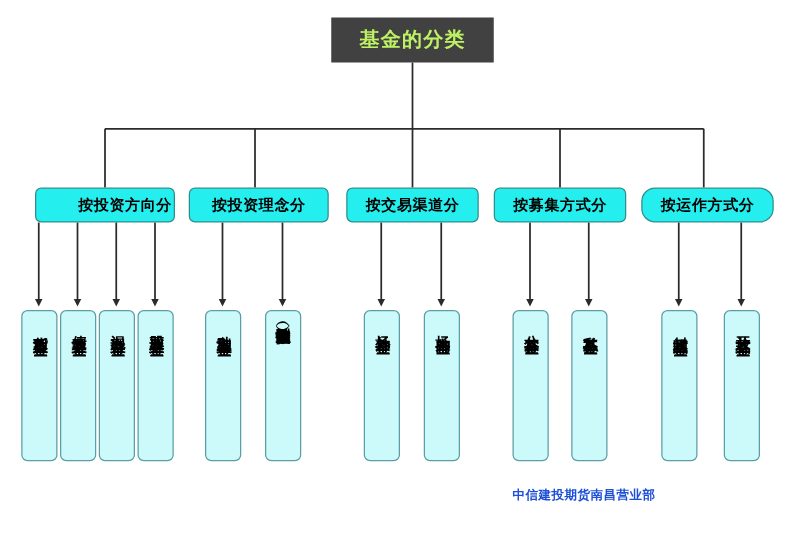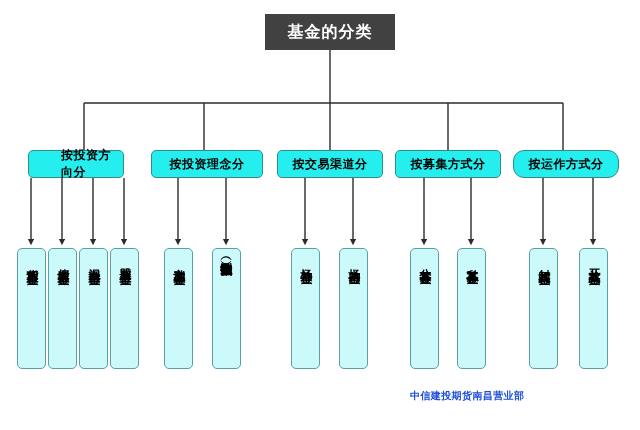--- a/index.html
+++ b/index.html
@@ -27,21 +27,21 @@
   }
 
   
   .root-node {
     position: absolute;
     left: 265px;
     top: 14px;
     width: 130px;
     height: 36px;
     background: #414141;
-    color: #ffffff;
+    color: #bef264;
     display: flex;
     align-items: center;
     justify-content: center;
     font-size: 16px;
     font-weight: bold;
     letter-spacing: 1px;
     z-index: 3;
   }
 
   
@@ -149,21 +149,21 @@
 
       <line x1="543" y1="178" x2="543" y2="242"></line>
       <line x1="593" y1="178" x2="593" y2="242"></line>
     </g>
   </svg>
 
   <div class="root-node">
     <span>基金的分类</span>
   </div>
 
-  <div class="cat-node" style="left:28px; width:96px;padding-left:32px;">
+  <div class="cat-node" style="left:28px; width:112px;padding-left:32px;">
     <span>按投资方向分</span>
   </div>
   <div class="cat-node" style="left:151px; width:112px;">
     <span>按投资理念分</span>
   </div>
   <div class="cat-node" style="left:395px; width:106px;">
     <span>按募集方式分</span>
   </div>
   <div class="cat-node" style="left:277px; width:106px;">
     <span>按交易渠道分</span>

